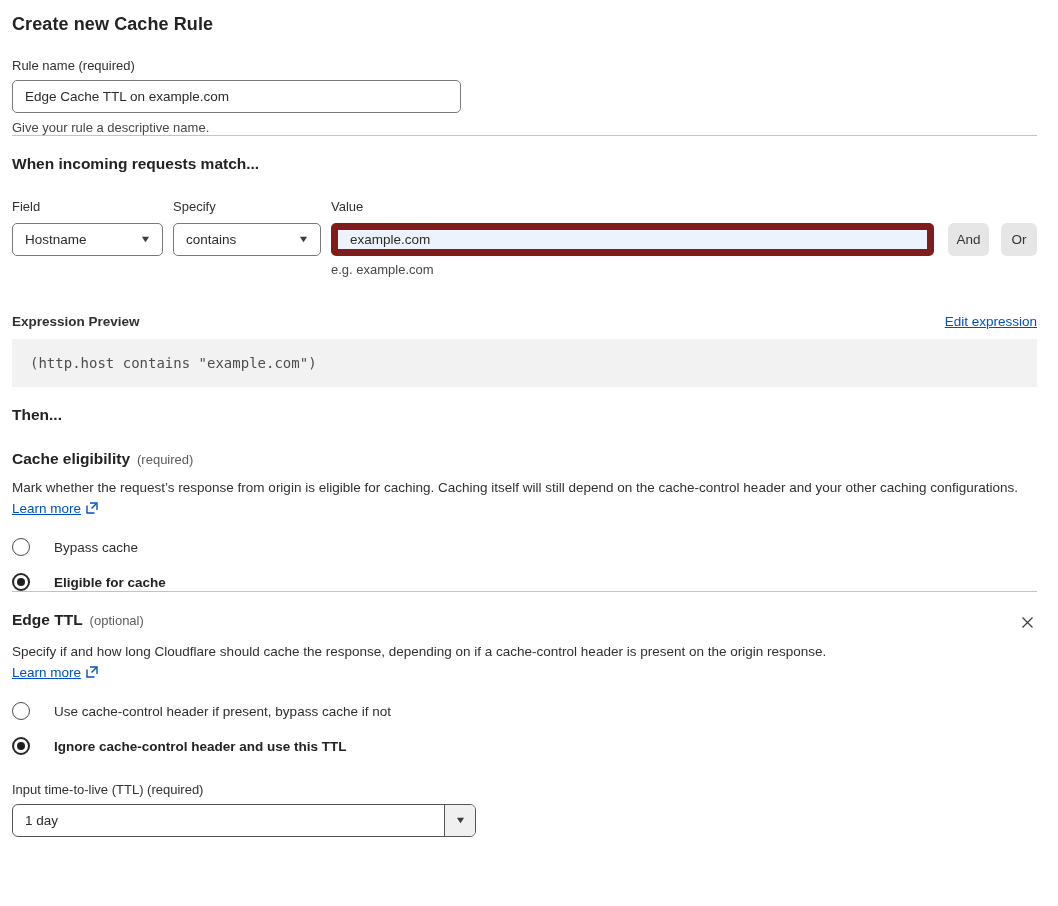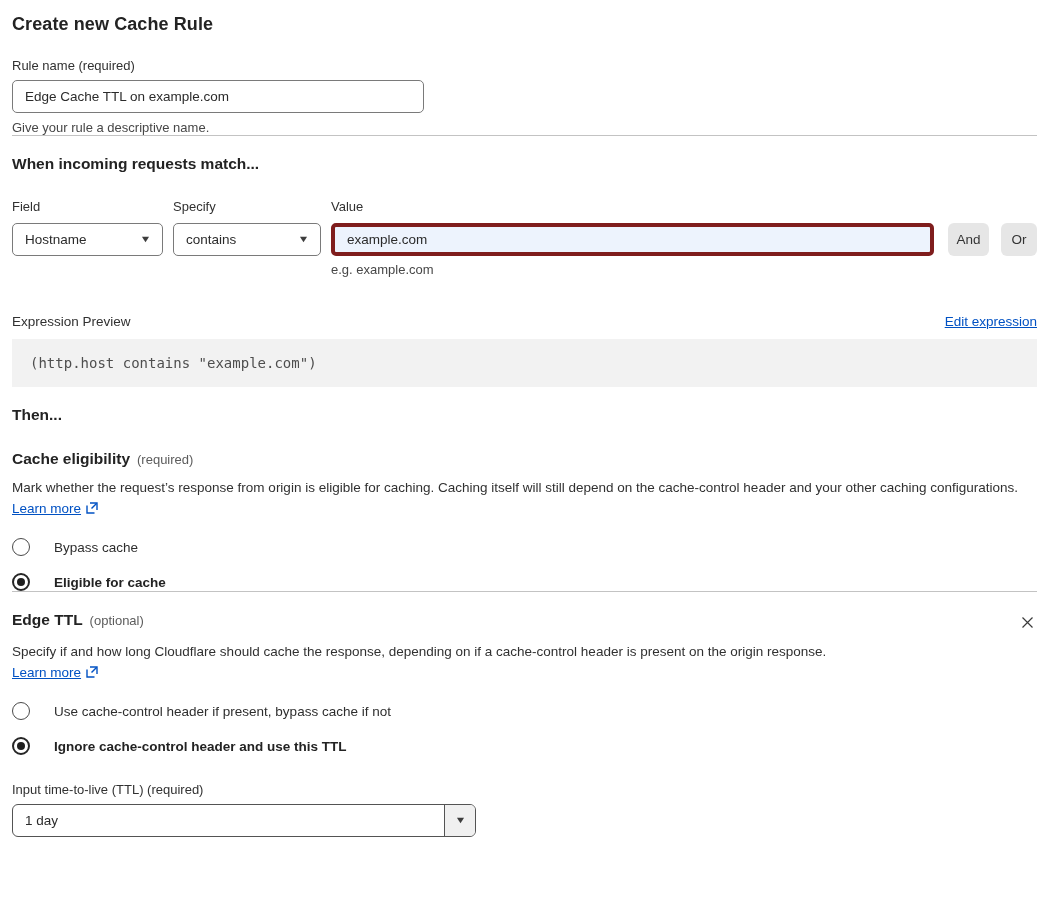--- a/index.html
+++ b/index.html
@@ -29,21 +29,21 @@
     font-size: 13.5px;
     color: #2b2b2b;
     height: 33px;
     border: 1px solid #7a7a7a;
     border-radius: 5px;
     padding: 0 12px;
     background: #fff;
     outline: none;
     display: block;
   }
-  #rule-name-input { width: 412px; }
+  #rule-name-input { width: 449px; }
   .help-text {
     font-size: 13px;
     color: #474747;
     margin-top: 7px;
   }
   hr.divider {
     border: none;
     border-top: 1px solid #c3c3c3;
     margin: 0;
   }
@@ -83,21 +83,21 @@
   }
   .caret {
     font-size: 9px;
     color: #3d3d3d;
     line-height: 1;
     transform: scaleX(1.35);
   }
   .value-input {
     width: 100%;
     background: #edf3fd;
-    border: 4px solid #7f1d1d;
+    border: 7px solid #7f1d1d;
   }
   .pill-btn {
     height: 33px;
     border: none;
     border-radius: 6px;
     background: #e6e6e6;
     color: #343434;
     font-family: "Liberation Sans", sans-serif;
     font-size: 13.5px;
     cursor: pointer;
@@ -106,21 +106,21 @@
   .btn-and { margin-left: 4px; }
   .btn-or { margin-left: 2px; }
   .eg-help { margin-top: 6px; grid-column: 3; font-size: 13px; color: #474747; }
 
   .expr-row {
     display: flex;
     justify-content: space-between;
     align-items: baseline;
     margin-top: 37px;
   }
-  .expr-label { font-size: 13.5px; color: #313131; }
+  .expr-label { font-size: 13.5px; color: #313131; font-weight: bold; }
   a.link {
     color: #0051c3;
     text-decoration: underline;
     font-size: 13.5px;
     cursor: pointer;
   }
   .code-box {
     margin-top: 10px;
     background: #f2f2f2;
     padding: 16px 18px;

